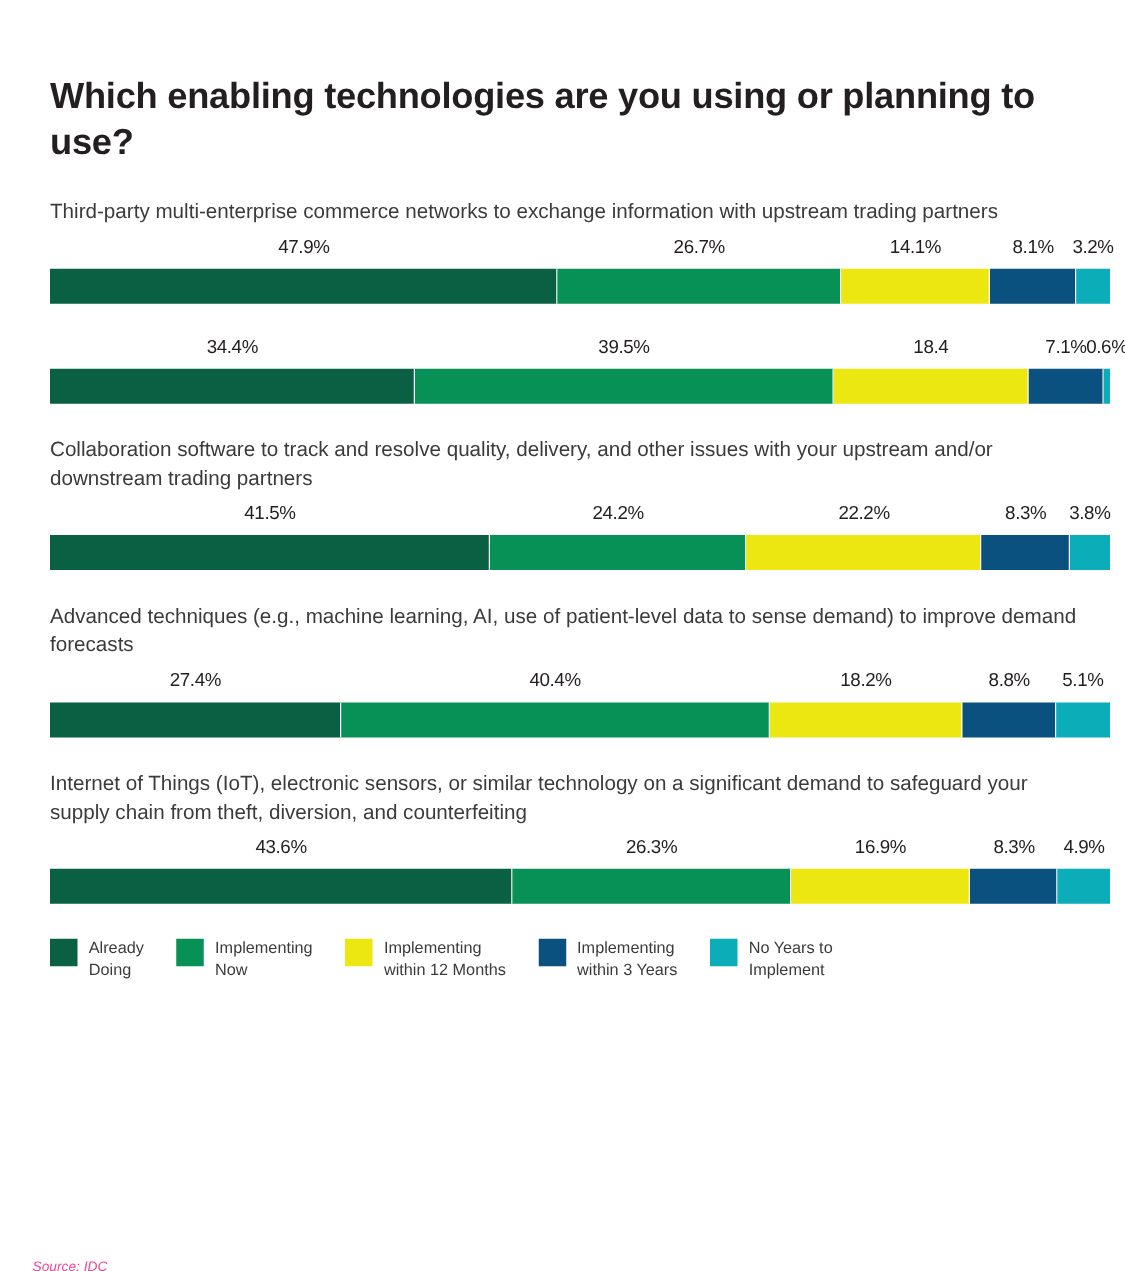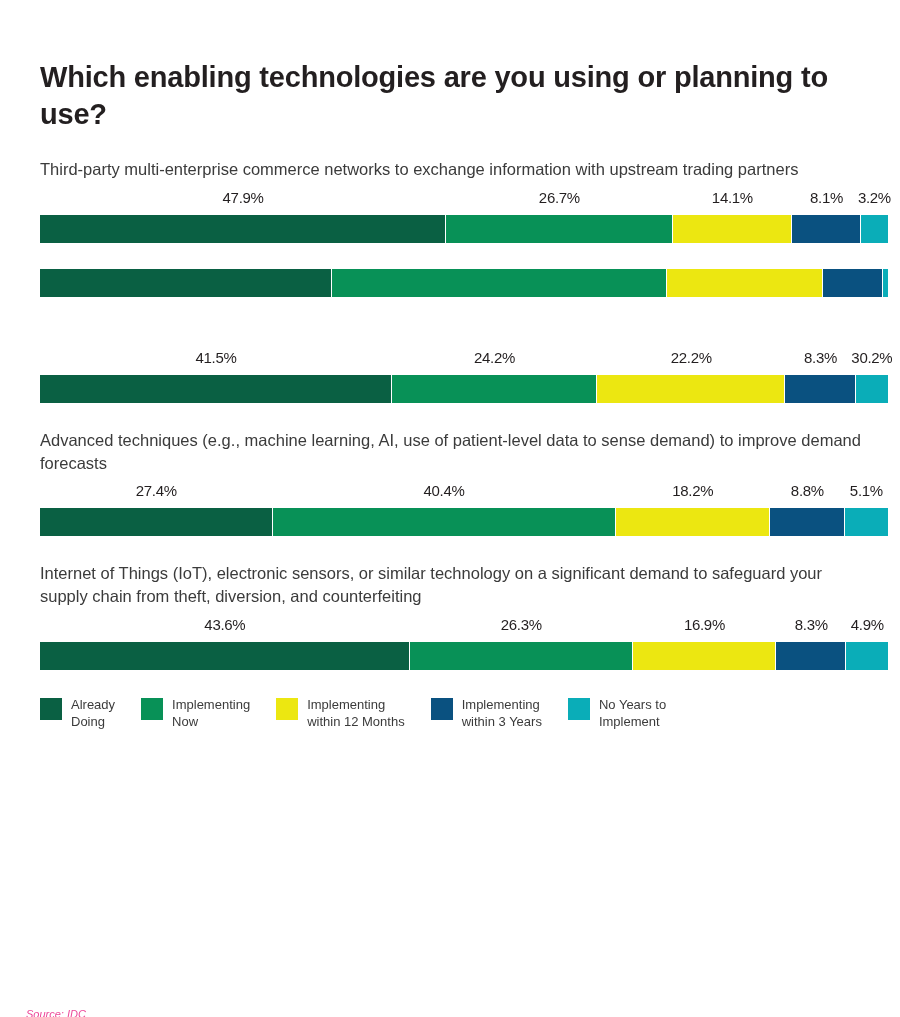--- a/index.html
+++ b/index.html
@@ -135,37 +135,45 @@
             <div class="seg" style="width: 47.9%; background: rgb(10, 96, 67);"></div>
             <div class="seg" style="width: 26.7%; background: rgb(8, 145, 87);"></div>
             <div class="seg" style="width: 14.1%; background: rgb(236, 231, 17);"></div>
             <div class="seg" style="width: 8.1%; background: rgb(10, 81, 128);"></div>
             <div class="seg" style="width: 3.2%; background: rgb(10, 173, 184);"></div>
           </div>
         </div>
       </div>
       <div class="bar-group">
         <div class="bar-track">
+          <div class="seg-labels">
+            <div class="seg-label" style="left: 17.2%;">34.4%</div>
+            <div class="seg-label" style="left: 54.15%;">39.5%</div>
+            <div class="seg-label" style="left: 83.1%;">18.4</div>
+            <div class="seg-label" style="left: 95.85%;">7.1%</div>
+            <div class="seg-label" style="left: 99.7%;">0.6%</div>
+          </div>
           <div class="bar">
             <div class="seg" style="width: 34.4%; background: rgb(10, 96, 67);"></div>
             <div class="seg" style="width: 39.5%; background: rgb(8, 145, 87);"></div>
             <div class="seg" style="width: 18.4%; background: rgb(236, 231, 17);"></div>
             <div class="seg" style="width: 7.1%; background: rgb(10, 81, 128);"></div>
             <div class="seg" style="width: 0.6%; background: rgb(10, 173, 184);"></div>
           </div>
         </div>
       </div>
       <div class="bar-group">
+        <div class="bar-label">Collaboration software to track and resolve quality, delivery, and other issues with your upstream and/or downstream trading partners</div>
         <div class="bar-track">
           <div class="seg-labels">
             <div class="seg-label" style="left: 20.75%;">41.5%</div>
             <div class="seg-label" style="left: 53.6%;">24.2%</div>
             <div class="seg-label" style="left: 76.8%;">22.2%</div>
             <div class="seg-label" style="left: 92.05%;">8.3%</div>
-            <div class="seg-label" style="left: 98.1%;">30.2%</div>
+            <div class="seg-label" style="left: 98.1%;">3.8%</div>
           </div>
           <div class="bar">
             <div class="seg" style="width: 41.5%; background: rgb(10, 96, 67);"></div>
             <div class="seg" style="width: 24.2%; background: rgb(8, 145, 87);"></div>
             <div class="seg" style="width: 22.2%; background: rgb(236, 231, 17);"></div>
             <div class="seg" style="width: 8.3%; background: rgb(10, 81, 128);"></div>
             <div class="seg" style="width: 3.8%; background: rgb(10, 173, 184);"></div>
           </div>
         </div>
       </div>

